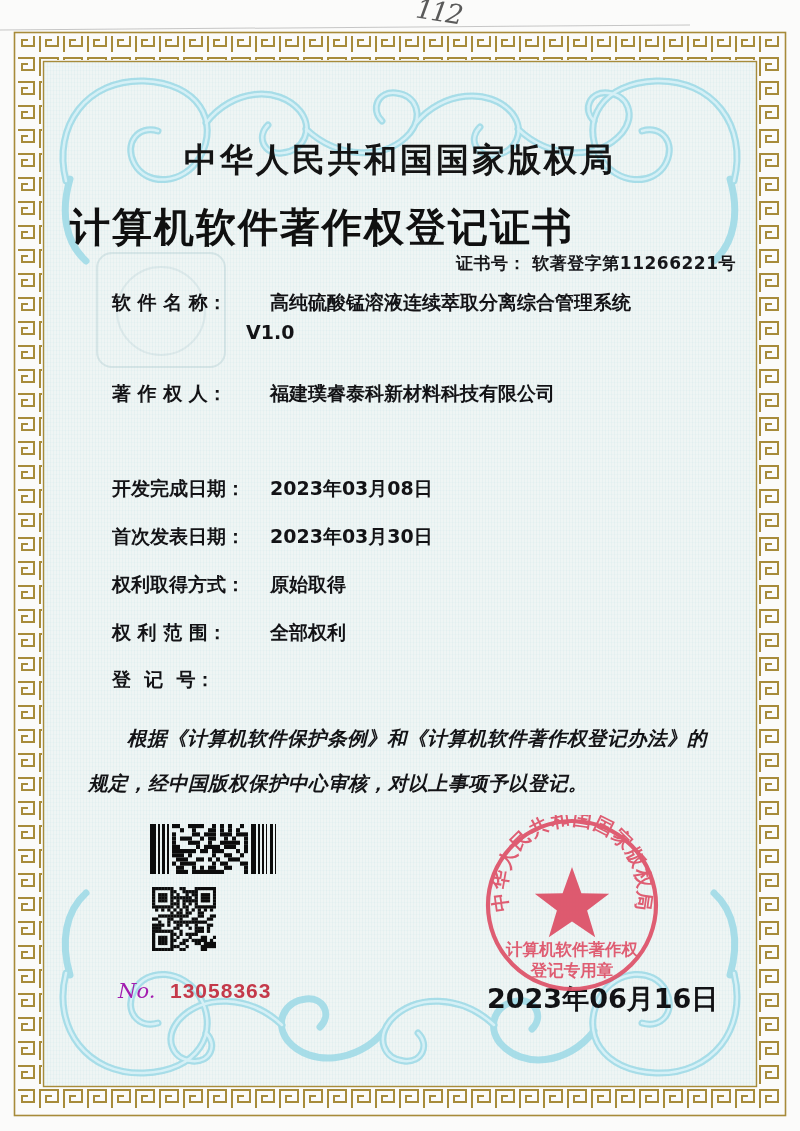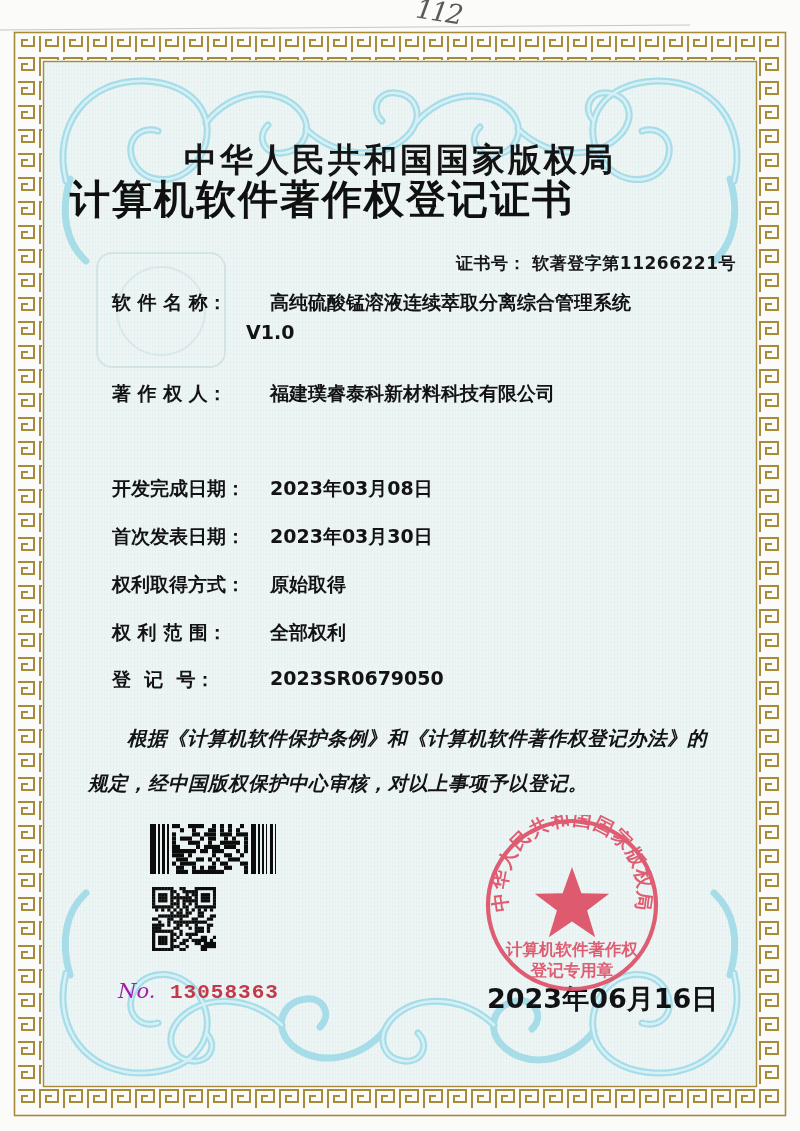--- a/index.html
+++ b/index.html
@@ -23,32 +23,32 @@
   .frame-svg{left:13px;top:31px;}
   .flourish-top{left:46px;top:63px;}
   .flourish-bottom{left:46px;top:886px;transform:scale(-1,-1);}
   .watermark{left:96px;top:252px;width:126px;height:112px;border:2px solid rgba(150,185,195,.28);
     border-radius:16px;}
   .watermark::after{content:"";position:absolute;left:18px;top:12px;width:86px;height:86px;
     border:2px solid rgba(150,185,195,.2);border-radius:50%;}
   
   .authority{left:0;top:138px;width:800px;text-align:center;
     font-family:"DejaVu Serif",serif;font-weight:700;font-size:33px;color:#141414;letter-spacing:3px;}
-  .cert-title{left:0;top:172px;width:644px;text-align:center;
+  .cert-title{left:0;top:200px;width:644px;text-align:center;
     font-family:"DejaVu Serif",serif;font-weight:800;font-size:40px;color:#101010;letter-spacing:2px;}
   .certno-line{right:64px;top:252px;font-size:17px;font-weight:700;color:#17171a;letter-spacing:.5px;}
   .row{left:88px;display:flex;font-size:19px;color:#131316;margin-left:24px;}
   .row .lbl{font-weight:700;width:158px;white-space:pre;flex:0 0 auto;}
   .row .val{font-weight:600;white-space:pre;}
   .val2{left:246px;font-size:19px;font-weight:600;color:#131316;}
   .statement{left:88px;top:716px;width:636px;font-size:19.5px;font-weight:600;color:#131316;
     line-height:2.33;text-indent:2em;letter-spacing:.5px;font-style:italic;}
   .no-line{left:118px;top:979px;font-size:21px;}
   .no-label{font-family:"DejaVu Serif",serif;color:#a21caf;font-style:italic;}
-  .no-value{font-family:Liberation Mono, monospace;color:#c4394a;font-weight:600;letter-spacing:1px;margin-left:8px;}
+  .no-value{font-family:Liberation Sans, sans-serif;color:#c4394a;font-weight:600;letter-spacing:1px;margin-left:8px;}
   .issue-date{left:487px;top:981px;font-size:27px;font-weight:700;color:#121215;}
   .barcode{left:150px;top:824px;}
   .qrcode{left:152px;top:887px;}
   .seal{left:482px;top:815px;opacity:.93;}
 </style>
 </head>
 <body>
 
 <div class="abs scan-line"></div>
 <div class="abs handwritten">112</div>
@@ -144,21 +144,20 @@
   <span class="val">原始取得</span>
 </div>
 
 <div class="abs row" style="top:620px">
   <span class="lbl">权 利 范 围：</span>
   <span class="val">全部权利</span>
 </div>
 
 <div class="abs row" style="top:667px">
   <span class="lbl">登  记  号：</span>
-  <span class="val">2023SR0679050</span>
 </div>
 
 <div class="abs statement">根据《计算机软件保护条例》和《计算机软件著作权登记办法》的规定，经中国版权保护中心审核，对以上事项予以登记。</div>
 
 <svg class="abs barcode" width="128" height="50" viewBox="0 0 128 50" id="barcode-svg">
     <rect x="0" y="0" width="6" height="50" fill="#0c0c0c"></rect>
     <rect x="8" y="0" width="2" height="50" fill="#0c0c0c"></rect>
     <rect x="12" y="0" width="3" height="50" fill="#0c0c0c"></rect>
     <rect x="17" y="0" width="2" height="50" fill="#0c0c0c"></rect>
     <rect x="101" y="0" width="5" height="50" fill="#0c0c0c"></rect>

